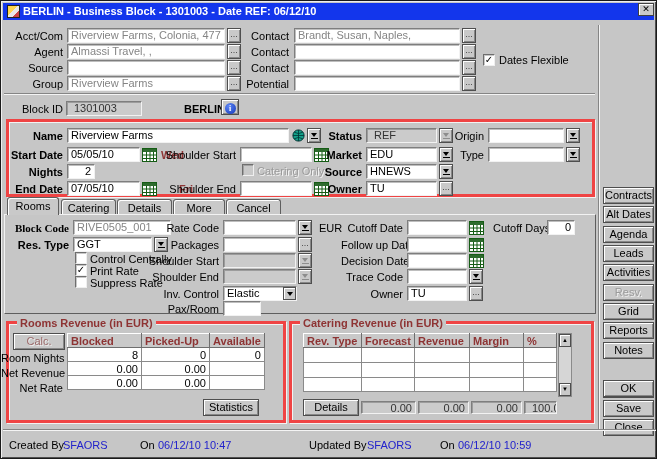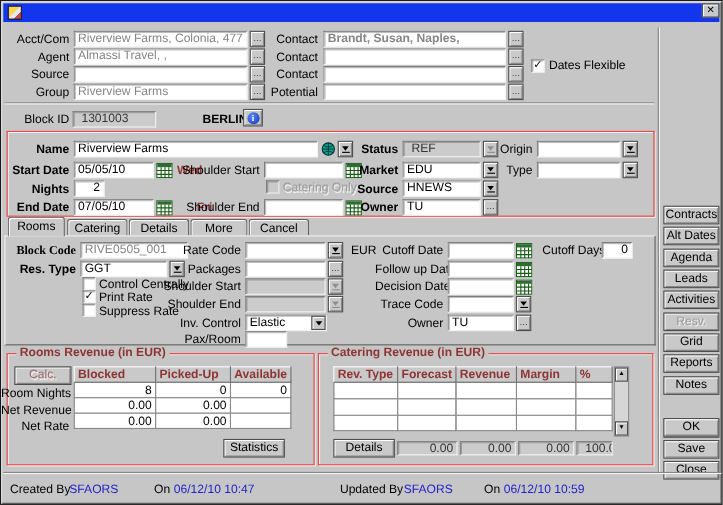--- a/index.html
+++ b/index.html
@@ -42,21 +42,21 @@
   .CK.dis{background:#c9c9c9;}
   .CMB{position:absolute;height:15px;background:#fff;border:1px solid;
       border-color:#7e7e7e #f2f2f2 #f2f2f2 #7e7e7e;box-shadow:inset 1px 1px 0 rgba(70,70,70,.35);
       line-height:13px;padding:0 16px 0 3px;white-space:nowrap;}
   .CMB .cbtn{position:absolute;right:0;top:0;width:13px;height:13px;background:#c9c9c9;
       border:1px solid #4e4e4e;box-shadow:inset 1px 1px 0 #fff;}
   .CMB .cbtn i{display:block;margin:4px auto 0;width:0;height:0;border-left:3px solid transparent;
       border-right:3px solid transparent;border-top:4px solid #000;}
   .GRV{position:absolute;height:2px;border-top:1px solid #858585;border-bottom:1px solid #f4f4f4;}
   .VGR{position:absolute;width:2px;border-left:1px solid #858585;border-right:1px solid #f4f4f4;}
-  .GB{position:absolute;border:1px solid #ef4444;box-shadow:inset 1px 1px 0 #f2f2f2, 1px 1px 0 #f2f2f2;}
+  .GB{position:absolute;border:3px solid #ef4444;box-shadow:inset 1px 1px 0 #f2f2f2, 1px 1px 0 #f2f2f2;}
   .GT{position:absolute;top:-7px;left:8px;background:#c6c6c6;padding:0 3px;color:#8e3434;font-weight:bold;}
   .tab{position:absolute;top:198px;height:16px;background:#c9c9c9;border:1px solid #5e5e5e;border-bottom:none;
       border-radius:3px 3px 0 0;box-shadow:inset 1px 1px 0 #fff;text-align:center;line-height:16px;z-index:2;}
   .tab.on{top:196px;height:18px;z-index:4;}
   .pane{position:absolute;left:3px;top:213px;width:592px;height:100px;background:#c6c6c6;
       border:1px solid;border-color:#f2f2f2 #5e5e5e #5e5e5e #f2f2f2;z-index:3;}
   .mar{color:#8e3434;font-weight:bold;}
   .T{border-collapse:collapse;table-layout:fixed;font-size:11px;}
   .T td{border:1px solid #8a8a8a;height:14px;padding:0 3px;background:#fff;overflow:hidden;white-space:nowrap;}
   .T td.h{background:#c9c9c9;color:#8e3434;font-weight:bold;border-color:#fff #6e6e6e #6e6e6e #fff;}
@@ -67,28 +67,29 @@
   .blue{color:#2222cc;}
   .sbtn{position:absolute;left:602px;width:51px;height:17px;}
 </style>
 </head>
 <body>
 
 <div class="win">
 
   <div class="tb">
     <span class="appico"></span>
+    <span class="ttl">BERLIN - Business Block - 1301003 - Date REF: 06/12/10</span>
   </div>
   <div class="xbtn"><span>✕</span></div>
 
   <span class="L" style="left:3px;top:29px;width:59px;">Acct/Com</span>
   <span class="F gtx" style="left:66px;top:27px;width:158px;">Riverview Farms, Colonia, 477 550-38</span>
   <span class="DOTS" style="left:226px;top:27px;"><span>...</span></span>
   <span class="L" style="left:238px;top:29px;width:50px;">Contact</span>
-  <span class="F gtx" style="left:293px;top:27px;width:166px;font-weight:bold;">Brandt, Susan, Naples,</span>
+  <span class="F gtx" style="left:293px;top:27px;width:166px;">Brandt, Susan, Naples,</span>
   <span class="DOTS" style="left:461px;top:27px;"><span>...</span></span>
 
   <span class="L" style="left:3px;top:45px;width:59px;">Agent</span>
   <span class="F gtx" style="left:66px;top:43px;width:158px;">Almassi Travel, ,</span>
   <span class="DOTS" style="left:226px;top:43px;"><span>...</span></span>
   <span class="L" style="left:238px;top:45px;width:50px;">Contact</span>
   <span class="F" style="left:293px;top:43px;width:166px;"></span>
   <span class="DOTS" style="left:461px;top:43px;"><span>...</span></span>
 
   <span class="L" style="left:3px;top:61px;width:59px;">Source</span>

